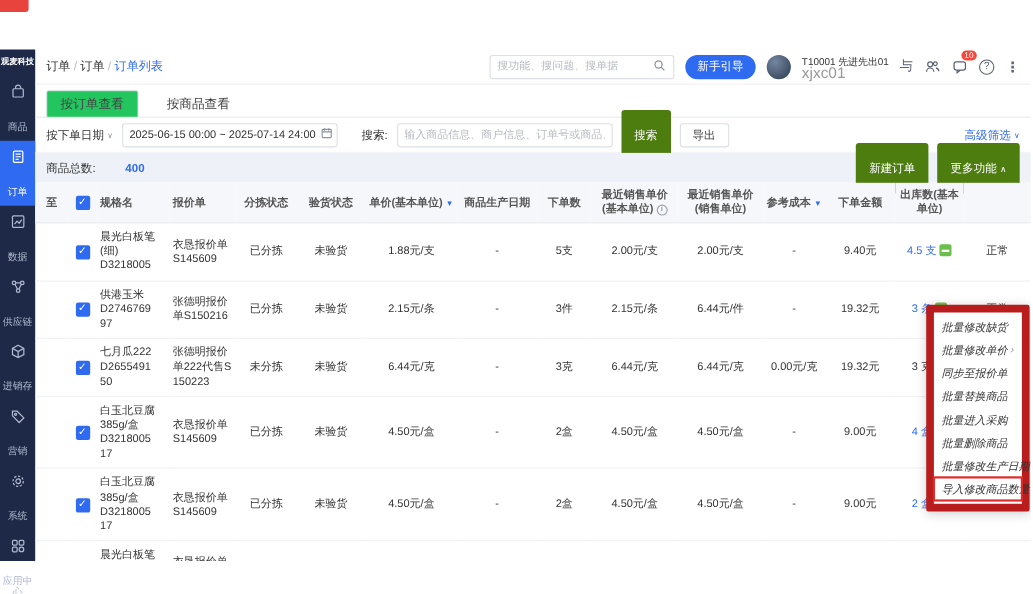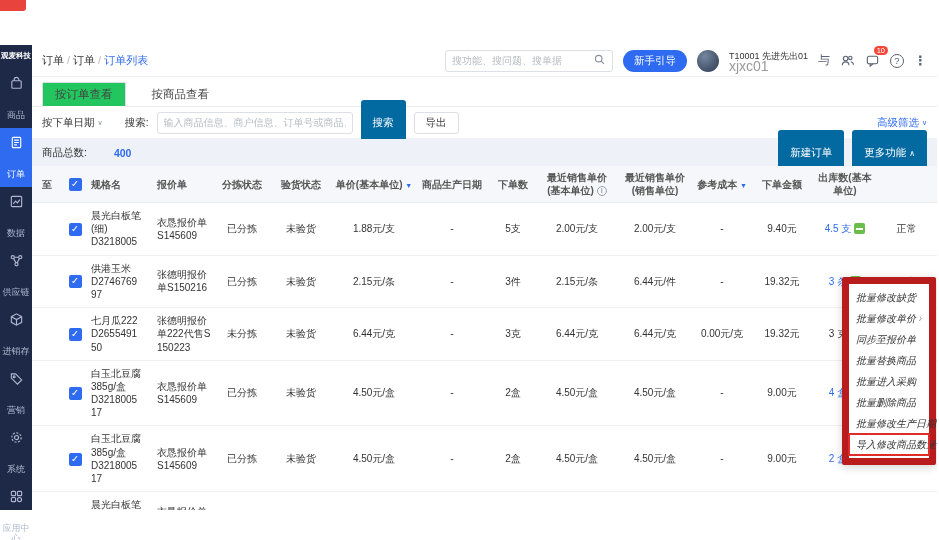--- a/index.html
+++ b/index.html
@@ -41,21 +41,21 @@
 
   .filterbar { height:32px; display:flex; align-items:center; padding:0 10px; gap:8px; font-size:10.5px; border-bottom:1px solid #f2f3f5; }
   .caret { font-size:7px; color:#8a919c; margin-left:3px; }
   .date-type { display:flex; align-items:center; cursor:pointer; }
   .date-box { width:196px; height:22px; border:1px solid #dcdfe3; border-radius:3px; display:flex; align-items:center; padding:0 6px; gap:4px; font-size:10px; color:#333; }
   .date-box .dtxt { flex:1; white-space:nowrap; }
   .filter-search-label { margin-left:14px; color:#333; }
   .filter-input { width:196px; height:22px; border:1px solid #dcdfe3; border-radius:3px; display:flex; align-items:center; padding:0 6px; }
   .filter-input input { border:none; outline:none; width:100%; font-size:10px; font-family:inherit; }
   .filter-input input::placeholder { color:#b6bac0; }
-  .btn-blue { background:#0369a1; color:#fff; border:none; border-radius:3px; font-size:10.5px; padding:16px 12px; cursor:pointer; font-family:inherit; }
+  .btn-blue { background:#4d7c0f; color:#fff; border:none; border-radius:3px; font-size:10.5px; padding:16px 12px; cursor:pointer; font-family:inherit; }
   .btn-plain { background:#fff; color:#444; border:1px solid #dcdfe3; border-radius:3px; font-size:10.5px; padding:3px 11px; cursor:pointer; font-family:inherit; }
   .adv-filter { margin-left:auto; color:#2f6bf0; display:flex; align-items:center; cursor:pointer; }
   .adv-filter .caret { color:#2f6bf0; }
 
   .summarybar { height:27px; background:#eef2f8; display:flex; align-items:center; padding:0 10px; gap:24px; font-size:10.5px; }
   .total-count { color:#2f6bf0; font-weight:bold; margin-left:3px; }
   .summary-right { margin-left:auto; display:flex; gap:8px; }
   .more-caret { font-size:8px; margin-left:3px; }
 
   
@@ -214,20 +214,27 @@
     <div class="tabsbar">
       <span class="tab active">按订单查看</span>
       <span class="tab">按商品查看</span>
     </div>
 
     <div class="filterbar">
       <span class="date-type">
           <span>按下单日期</span>
           <span class="caret">∨</span>
         </span>
+      <div class="date-box">
+        <span class="dtxt">2025-06-15 00:00 ~ 2025-07-14 24:00</span>
+        <span><svg width="12" height="12" viewBox="0 0 16 16" fill="none" stroke="#8a919c" stroke-width="1.3">
+              <rect x="2.5" y="3.5" width="11" height="10" rx="1"></rect>
+              <path d="M2.5 6.5h11M5.5 2v3M10.5 2v3"></path>
+            </svg></span>
+      </div>
       <span class="filter-search-label">搜索:</span>
       <div class="filter-input">
         <input placeholder="输入商品信息、商户信息、订单号或商品、商户" style="">
       </div>
       <button class="btn-blue">搜索</button>
       <button class="btn-plain">导出</button>
       <span class="adv-filter">
           <span>高级筛选</span>
           <span class="caret">∨</span>
         </span>

